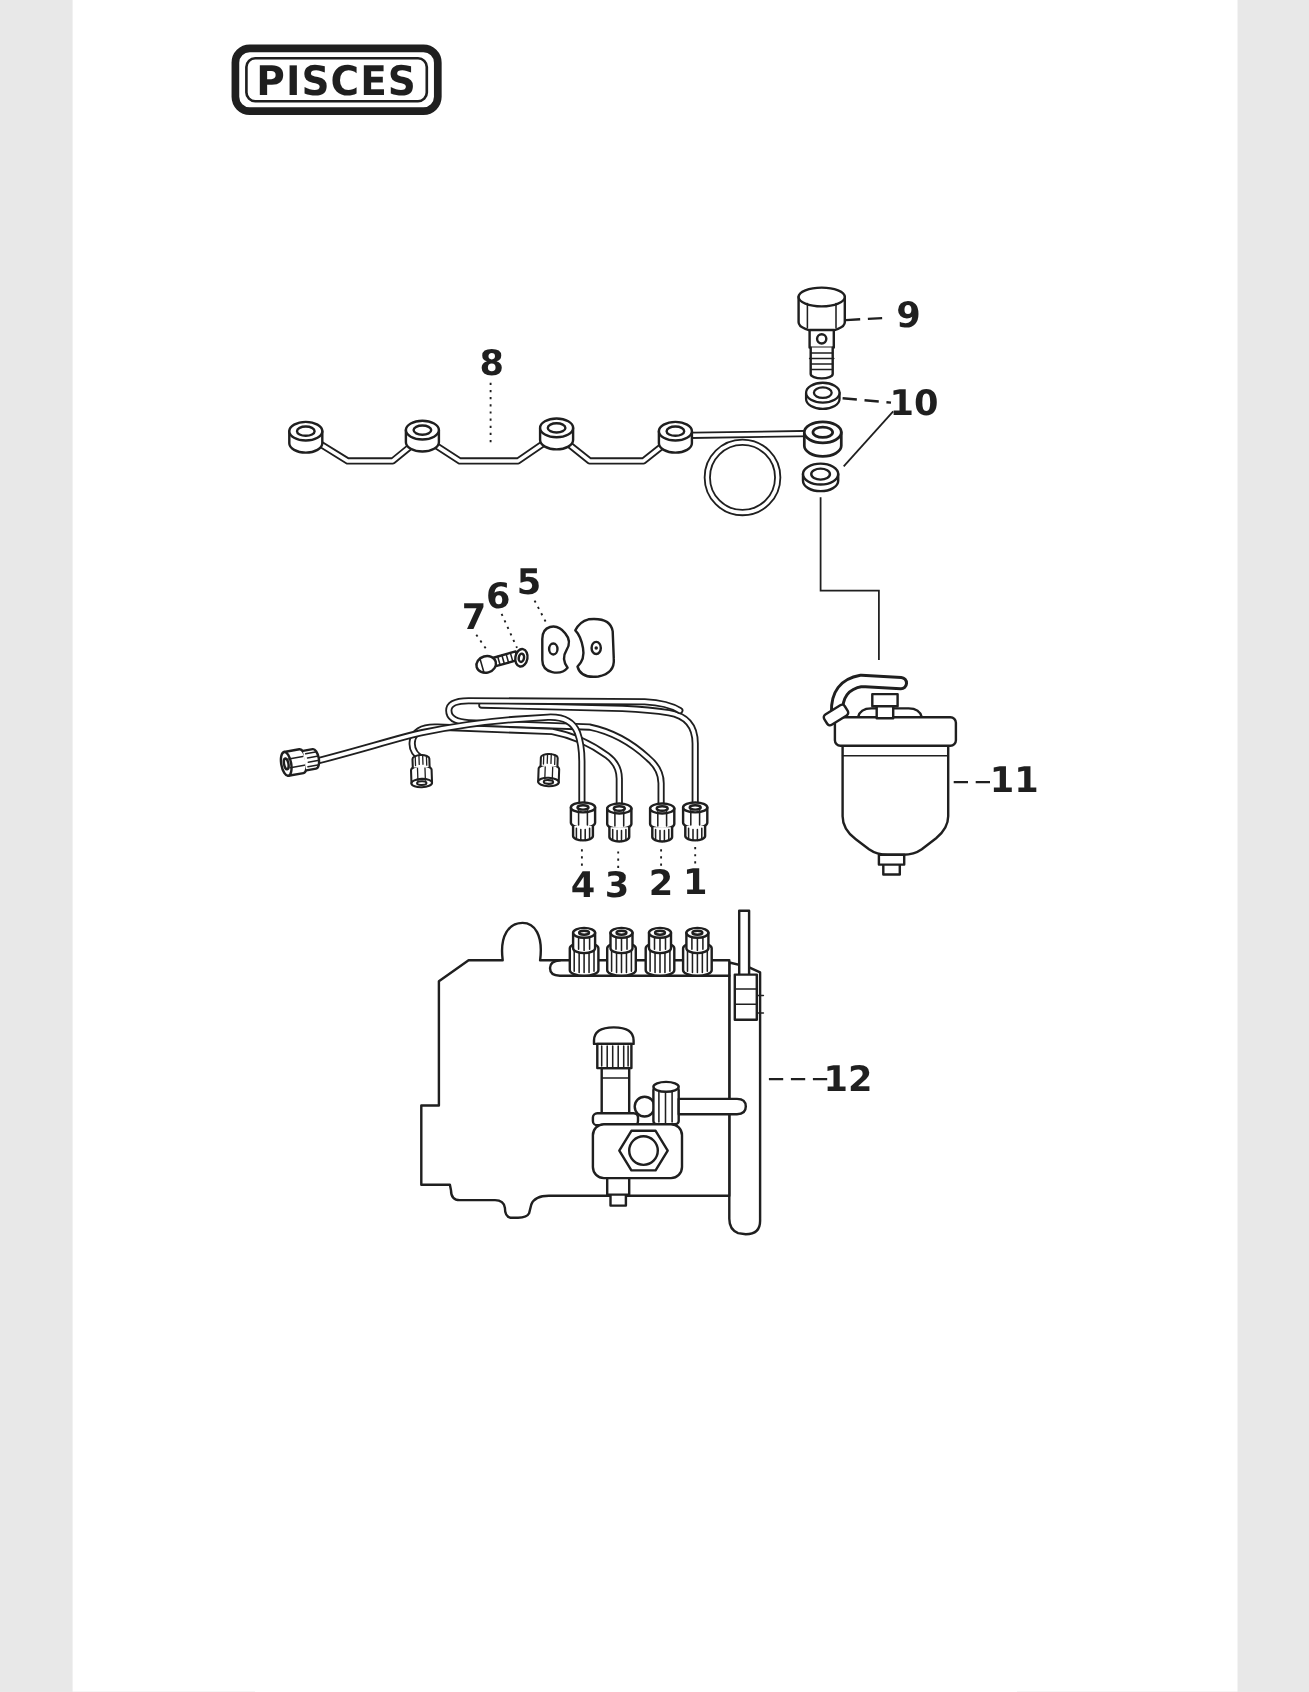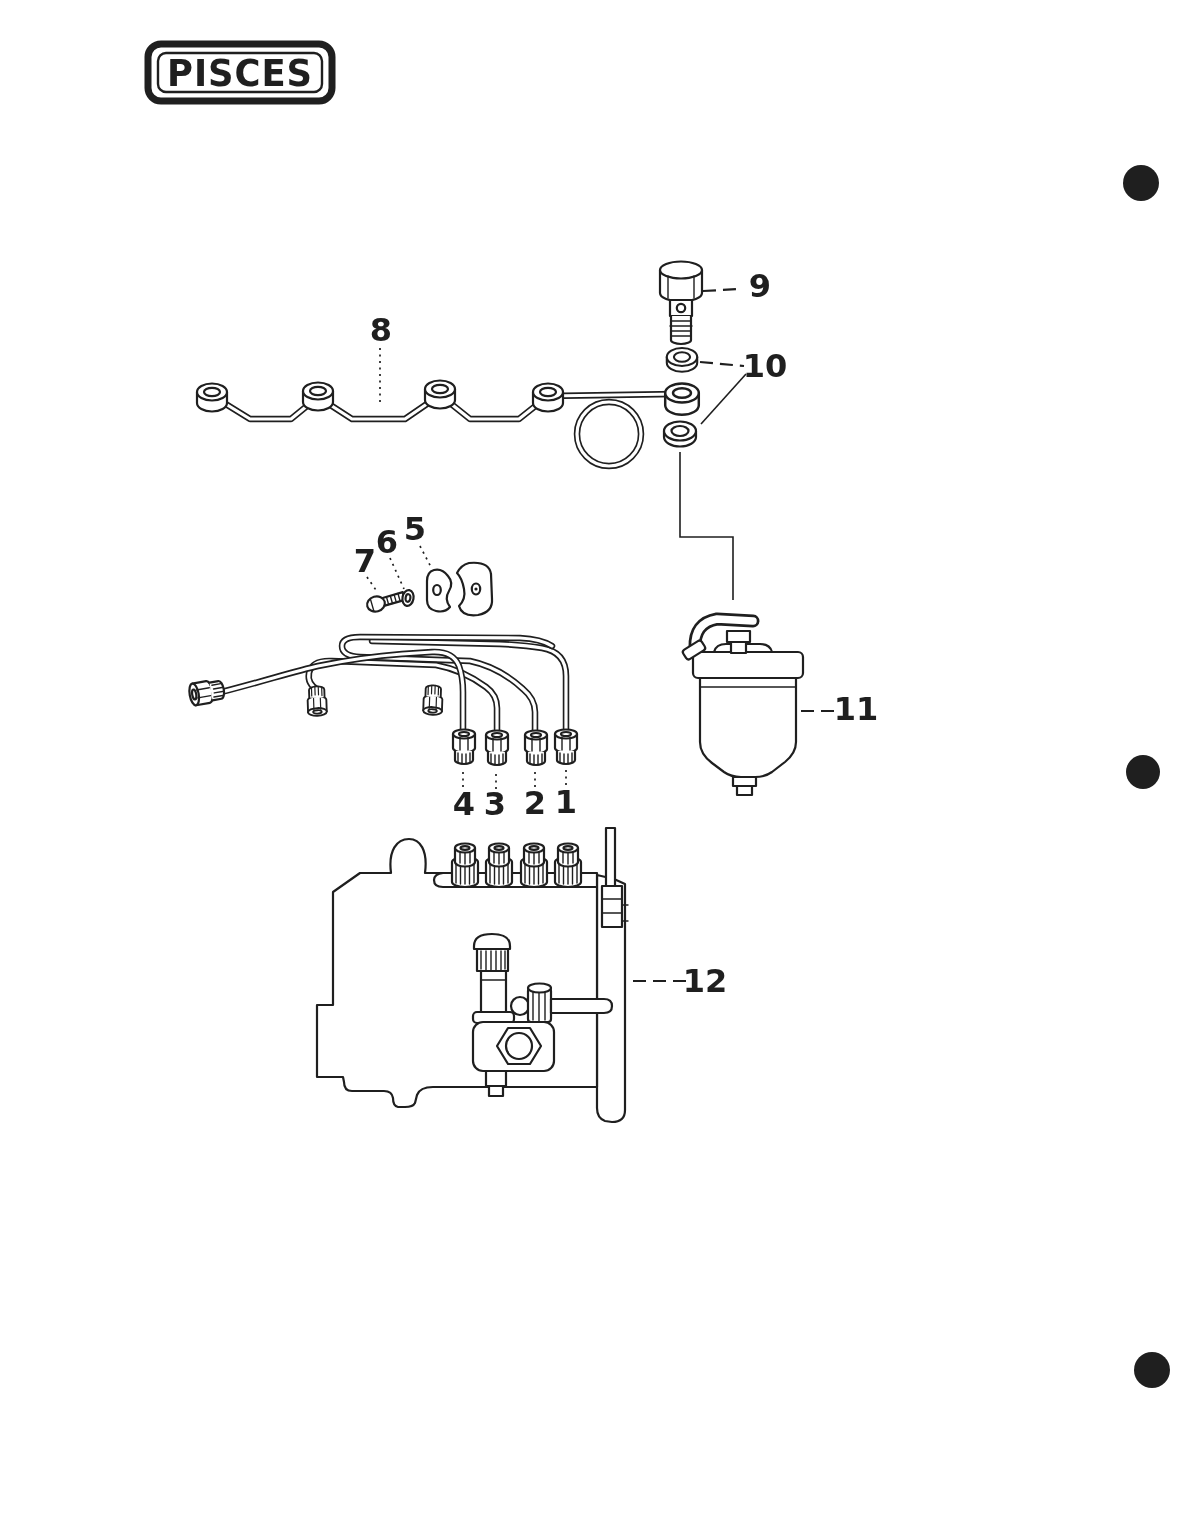--- a/index.html
+++ b/index.html
@@ -1,18 +1,18 @@
 <!DOCTYPE html>
 <html style="--ink: #1f1f1f; --paper: #ffffff;"><head>
 <meta charset="utf-8">
 <style>
   :root { --ink:#1f1f1f; --paper:#ffffff; }
   html,body { margin:0; padding:0; background:#e8e8e8; }
   .page {
-    position:relative; width:1190px; height:1538px; margin:0 auto;
+    position:relative; width:1059px; height:1538px; margin:0 auto;
     background:var(--paper); overflow:hidden;
     font-family:"DejaVu Sans","Liberation Sans",sans-serif;
   }
   svg { display:block; width:1190px; height:1538px; }
 
   .ln   { stroke:var(--ink); stroke-width:2.2; fill:none; stroke-linecap:round; stroke-linejoin:round; }
   .thin { stroke:var(--ink); stroke-width:1.4; fill:none; stroke-linecap:round; }
   .f-w  { fill:var(--paper); }
   .tube-o { stroke:var(--ink); fill:none; stroke-linecap:round; stroke-linejoin:round; }
   .tube-i { stroke:var(--paper); fill:none; stroke-linecap:round; stroke-linejoin:round; }

